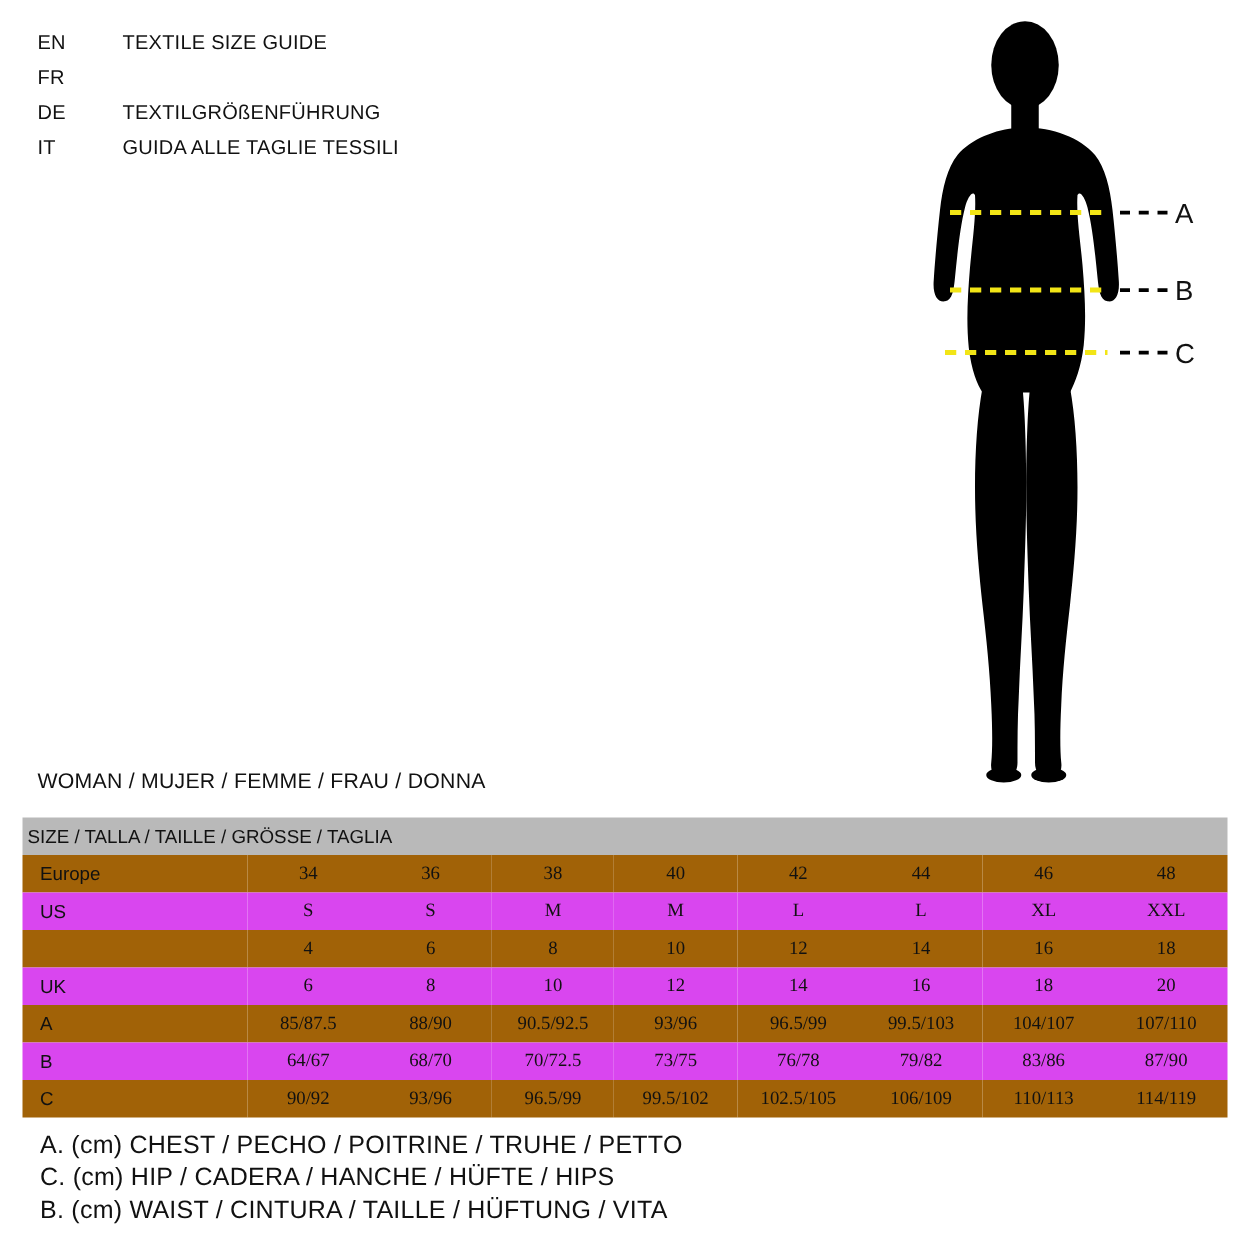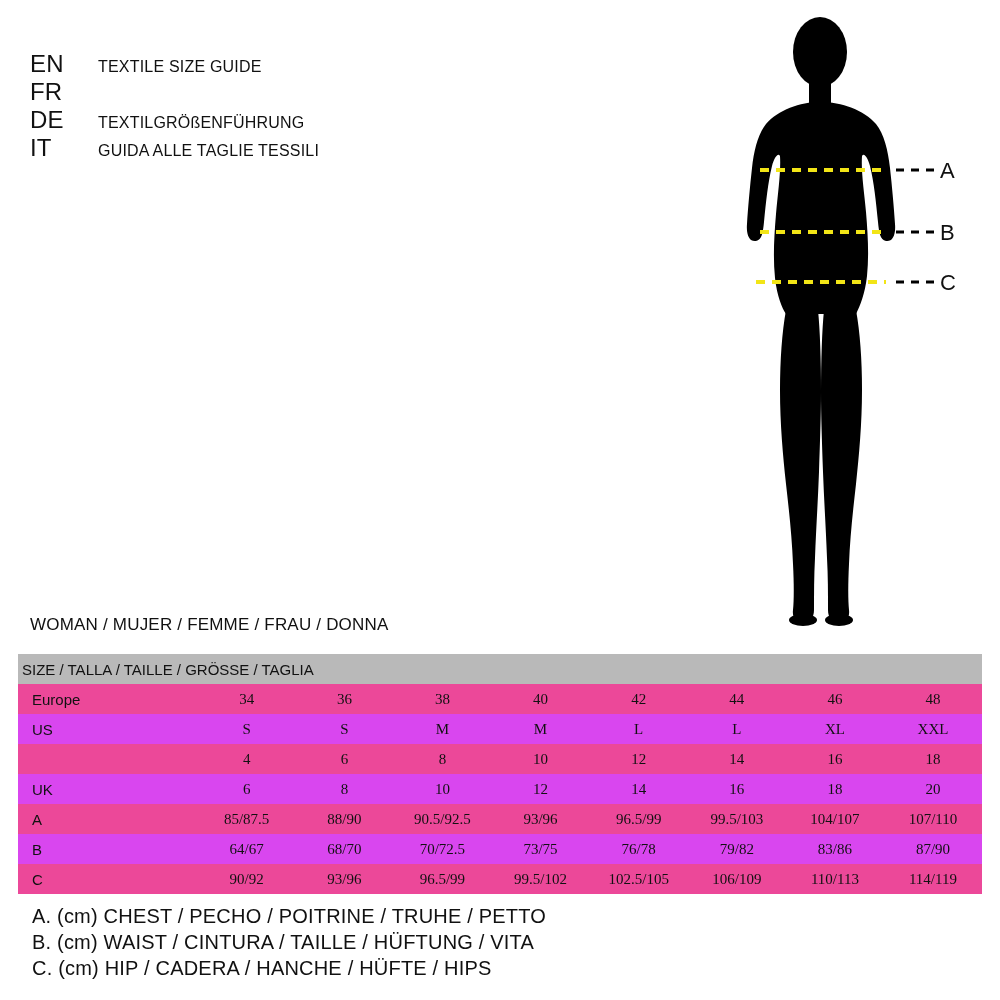--- a/index.html
+++ b/index.html
@@ -26,22 +26,21 @@
   .lang-row {
     display: flex;
     align-items: baseline;
     height: 28px;
     font-size: 20px;
     letter-spacing: 0.2px;
   }
   .lang-code {
     width: 68px;
     flex: 0 0 68px;
-    font-size: 24px;
-    margin-top: 24px;
+    font-size: 16px;
   }
   .lang-text {
     font-size: 16px;
   }
 
   
   .figure-wrap {
     position: absolute;
     left: 700px;
     top: 10px;
@@ -74,21 +73,21 @@
     height: 24px;
     vertical-align: middle;
   }
   .size-table .hdr td {
     background: #b9b9b9;
     font-size: 15px;
     padding-left: 4px;
     height: 24px;
   }
   .size-table tr.band td {
-    background: #ec4899;
+    background: #a16207;
   }
   .size-table tr.plain td {
     background: #d946ef;
   }
   .size-table td.rowlabel {
     padding-left: 14px;
     text-align: left;
     width: 168px;
   }
   .size-table td.val {
@@ -297,15 +296,15 @@
       <td class="val">102.5/105</td>
       <td class="val">106/109</td>
       <td class="val">110/113</td>
       <td class="val">114/119</td>
     </tr>
   </tbody>
 </table>
 
 <div class="legend">
   <div>A. (cm) CHEST / PECHO / POITRINE / TRUHE / PETTO</div>
+  <div>C. (cm) HIP / CADERA / HANCHE / HÜFTE / HIPS</div>
   <div>B. (cm) WAIST / CINTURA / TAILLE / HÜFTUNG / VITA</div>
-  <div>C. (cm) HIP / CADERA / HANCHE / HÜFTE / HIPS</div>
 </div>
 
 </body></html>

